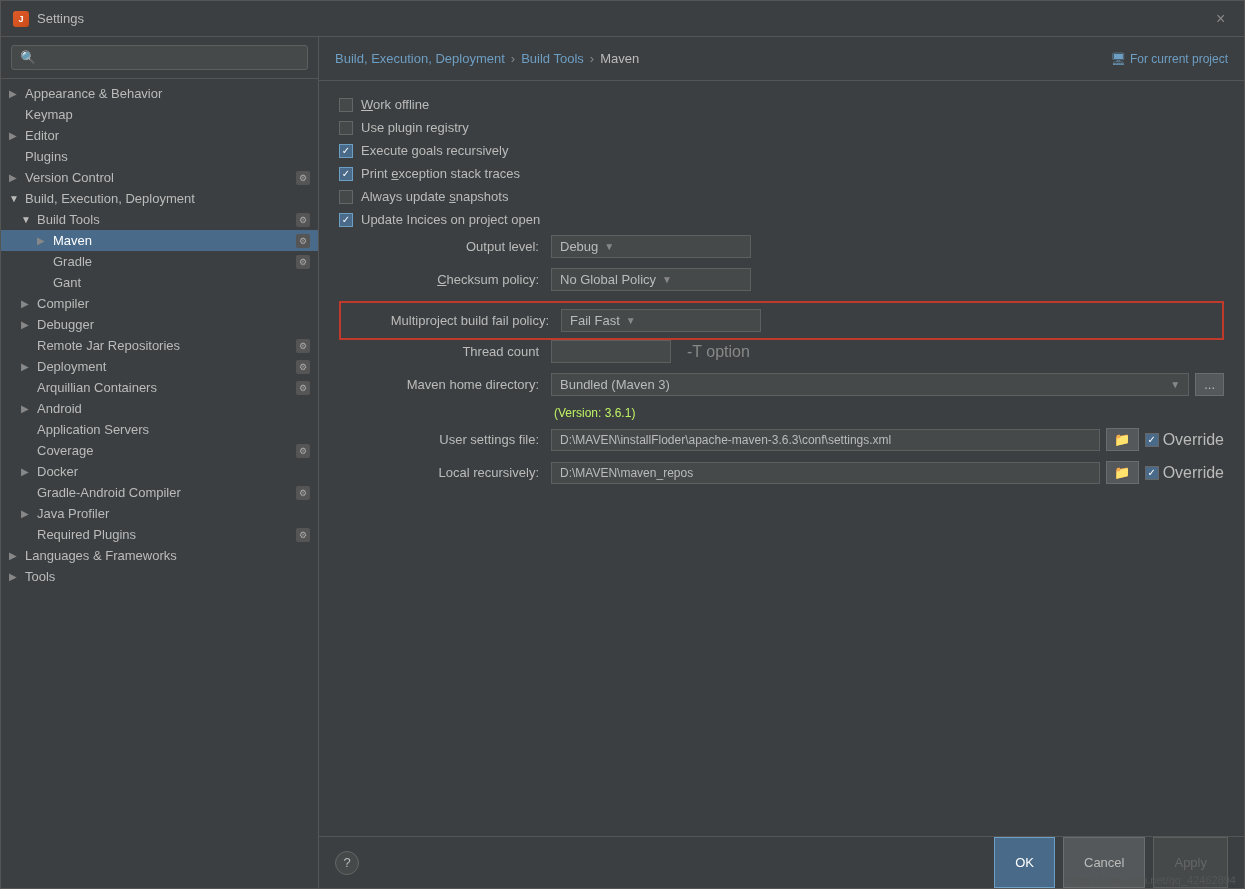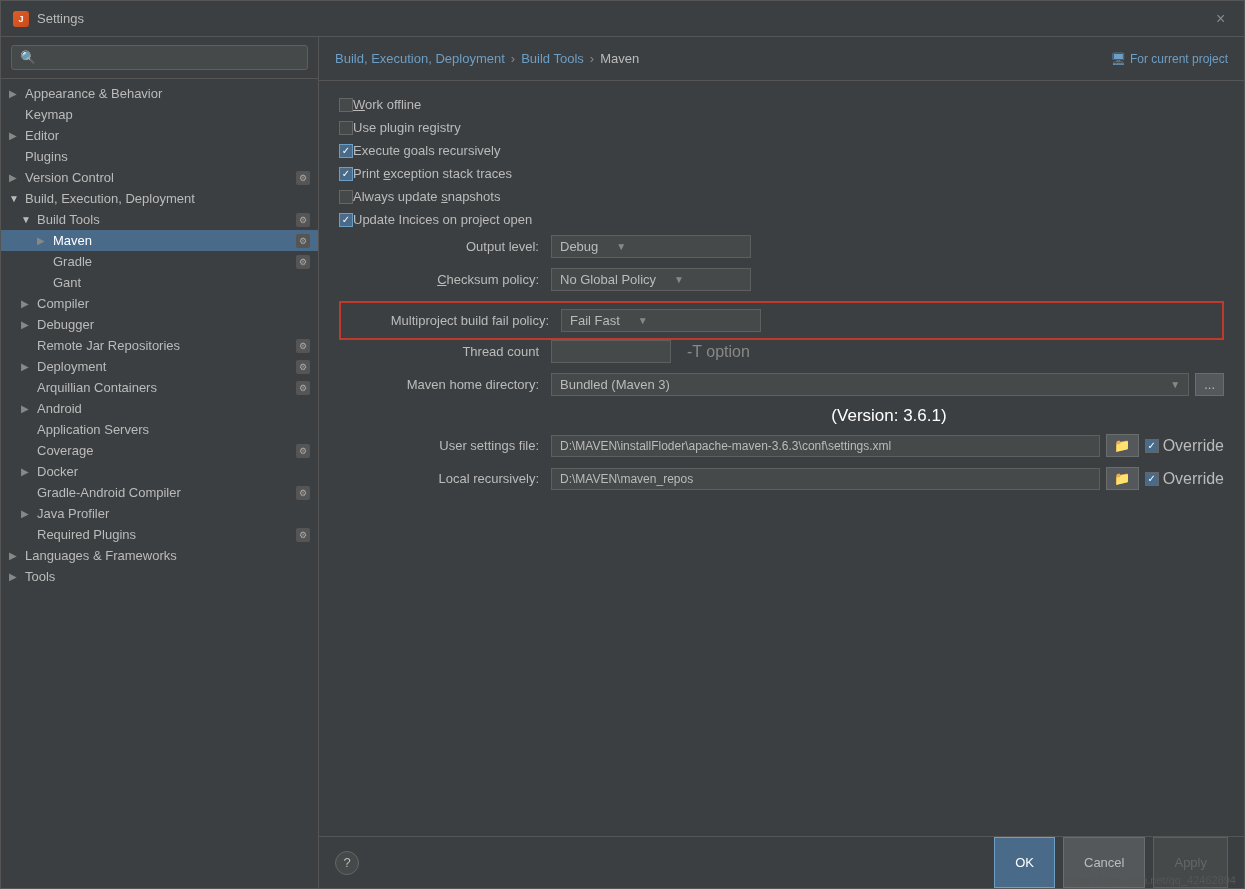--- a/index.html
+++ b/index.html
@@ -166,20 +166,21 @@
     }
     .content-area {
       flex: 1;
       padding: 16px 20px;
       overflow-y: auto;
     }
     .option-row {
       display: flex;
       align-items: center;
       margin-bottom: 8px;
+      gap: 8px;
     }
     .checkbox {
       width: 14px;
       height: 14px;
       border: 1px solid #666;
       background: #45494a;
       display: flex;
       align-items: center;
       justify-content: center;
       cursor: pointer;
@@ -219,21 +220,21 @@
     }
     .select-box {
       background: #45494a;
       border: 1px solid #5e6060;
       color: #bbb;
       padding: 3px 8px;
       font-size: 13px;
       cursor: pointer;
       display: flex;
       align-items: center;
-      gap: 18px;
+      gap: 6px;
       min-width: 160px;
     }
     .select-box.wide { min-width: 200px; }
     .select-arrow {
       color: #888;
       font-size: 10px;
     }
     .highlighted-row {
       border: 2px solid #c0392b;
       padding: 6px 8px;
@@ -274,25 +275,24 @@
     }
     .icon-btn {
       background: #55585a;
       border: 1px solid #6a6d6e;
       color: #bbb;
       padding: 3px 8px;
       cursor: pointer;
       font-size: 13px;
     }
     .version-text {
-      color: #ffffff;
-      font-size: 17px;
+      color: #bef264;
+      font-size: 12px;
       margin-left: 215px;
       margin-bottom: 8px;
-      text-align: center;
     }
     .path-row {
       display: flex;
       align-items: center;
       gap: 6px;
     }
     .path-input-box {
       background: #45494a;
       border: 1px solid #5e6060;
       color: #bbb;

